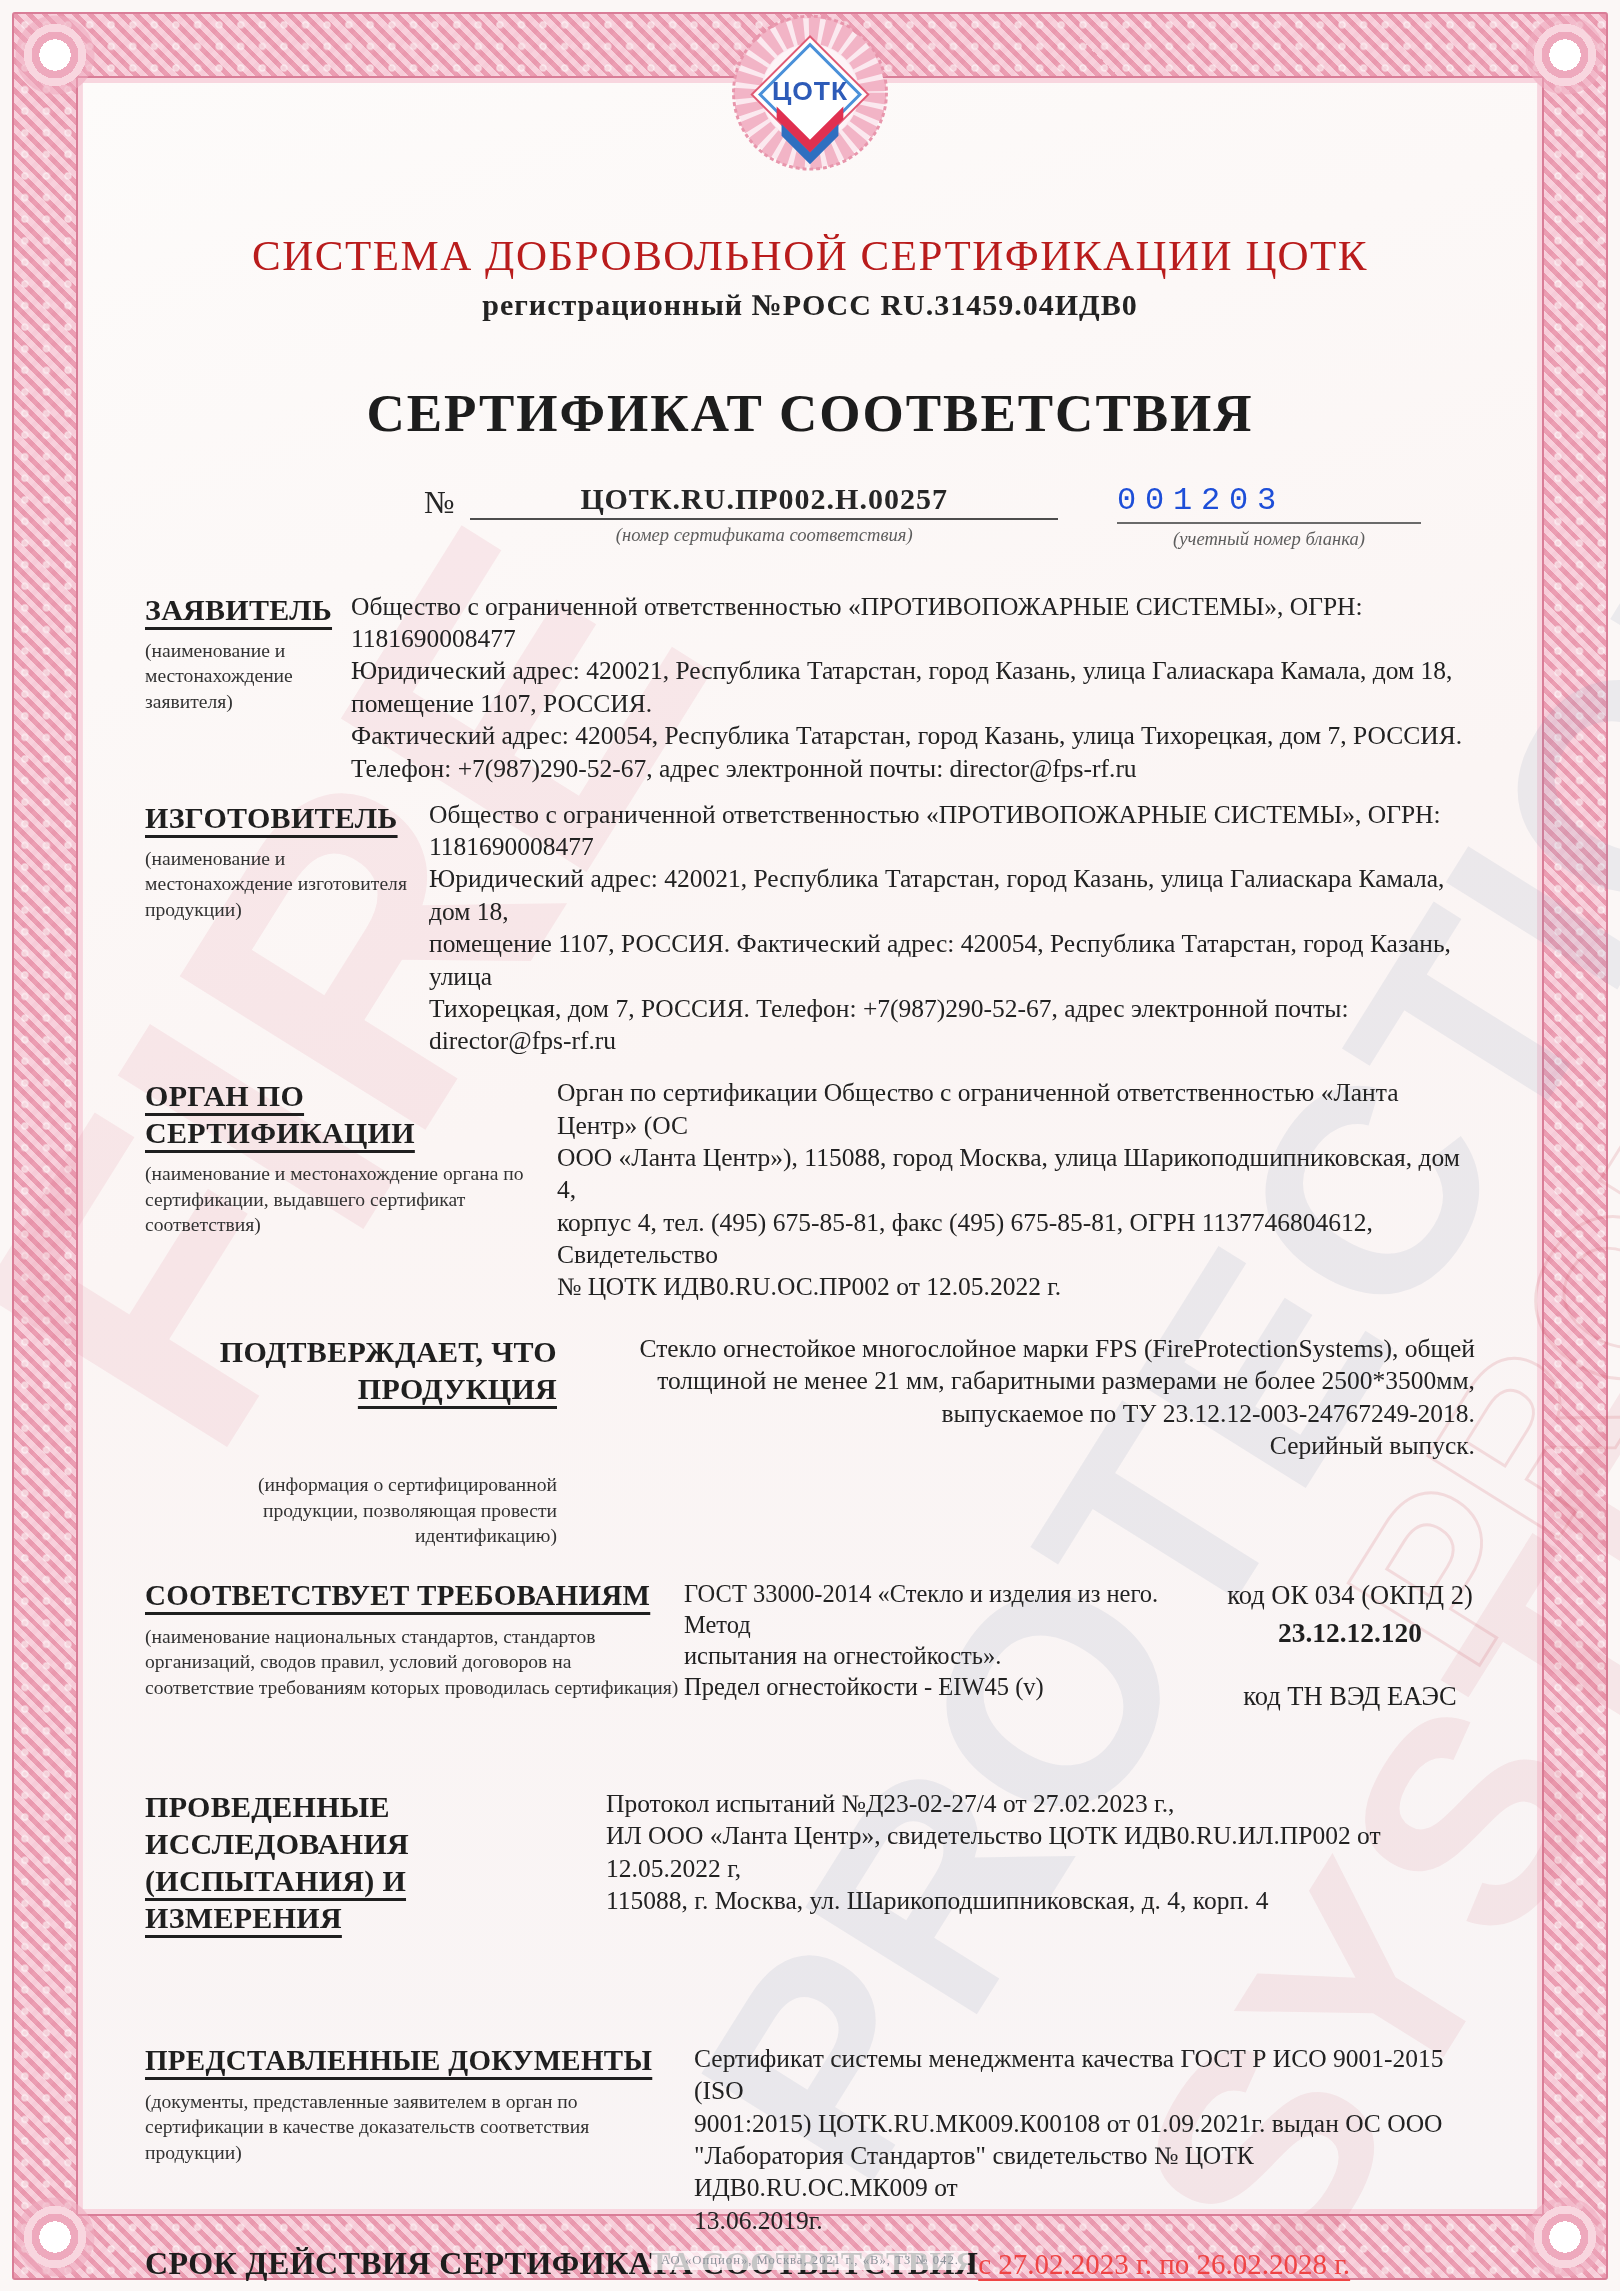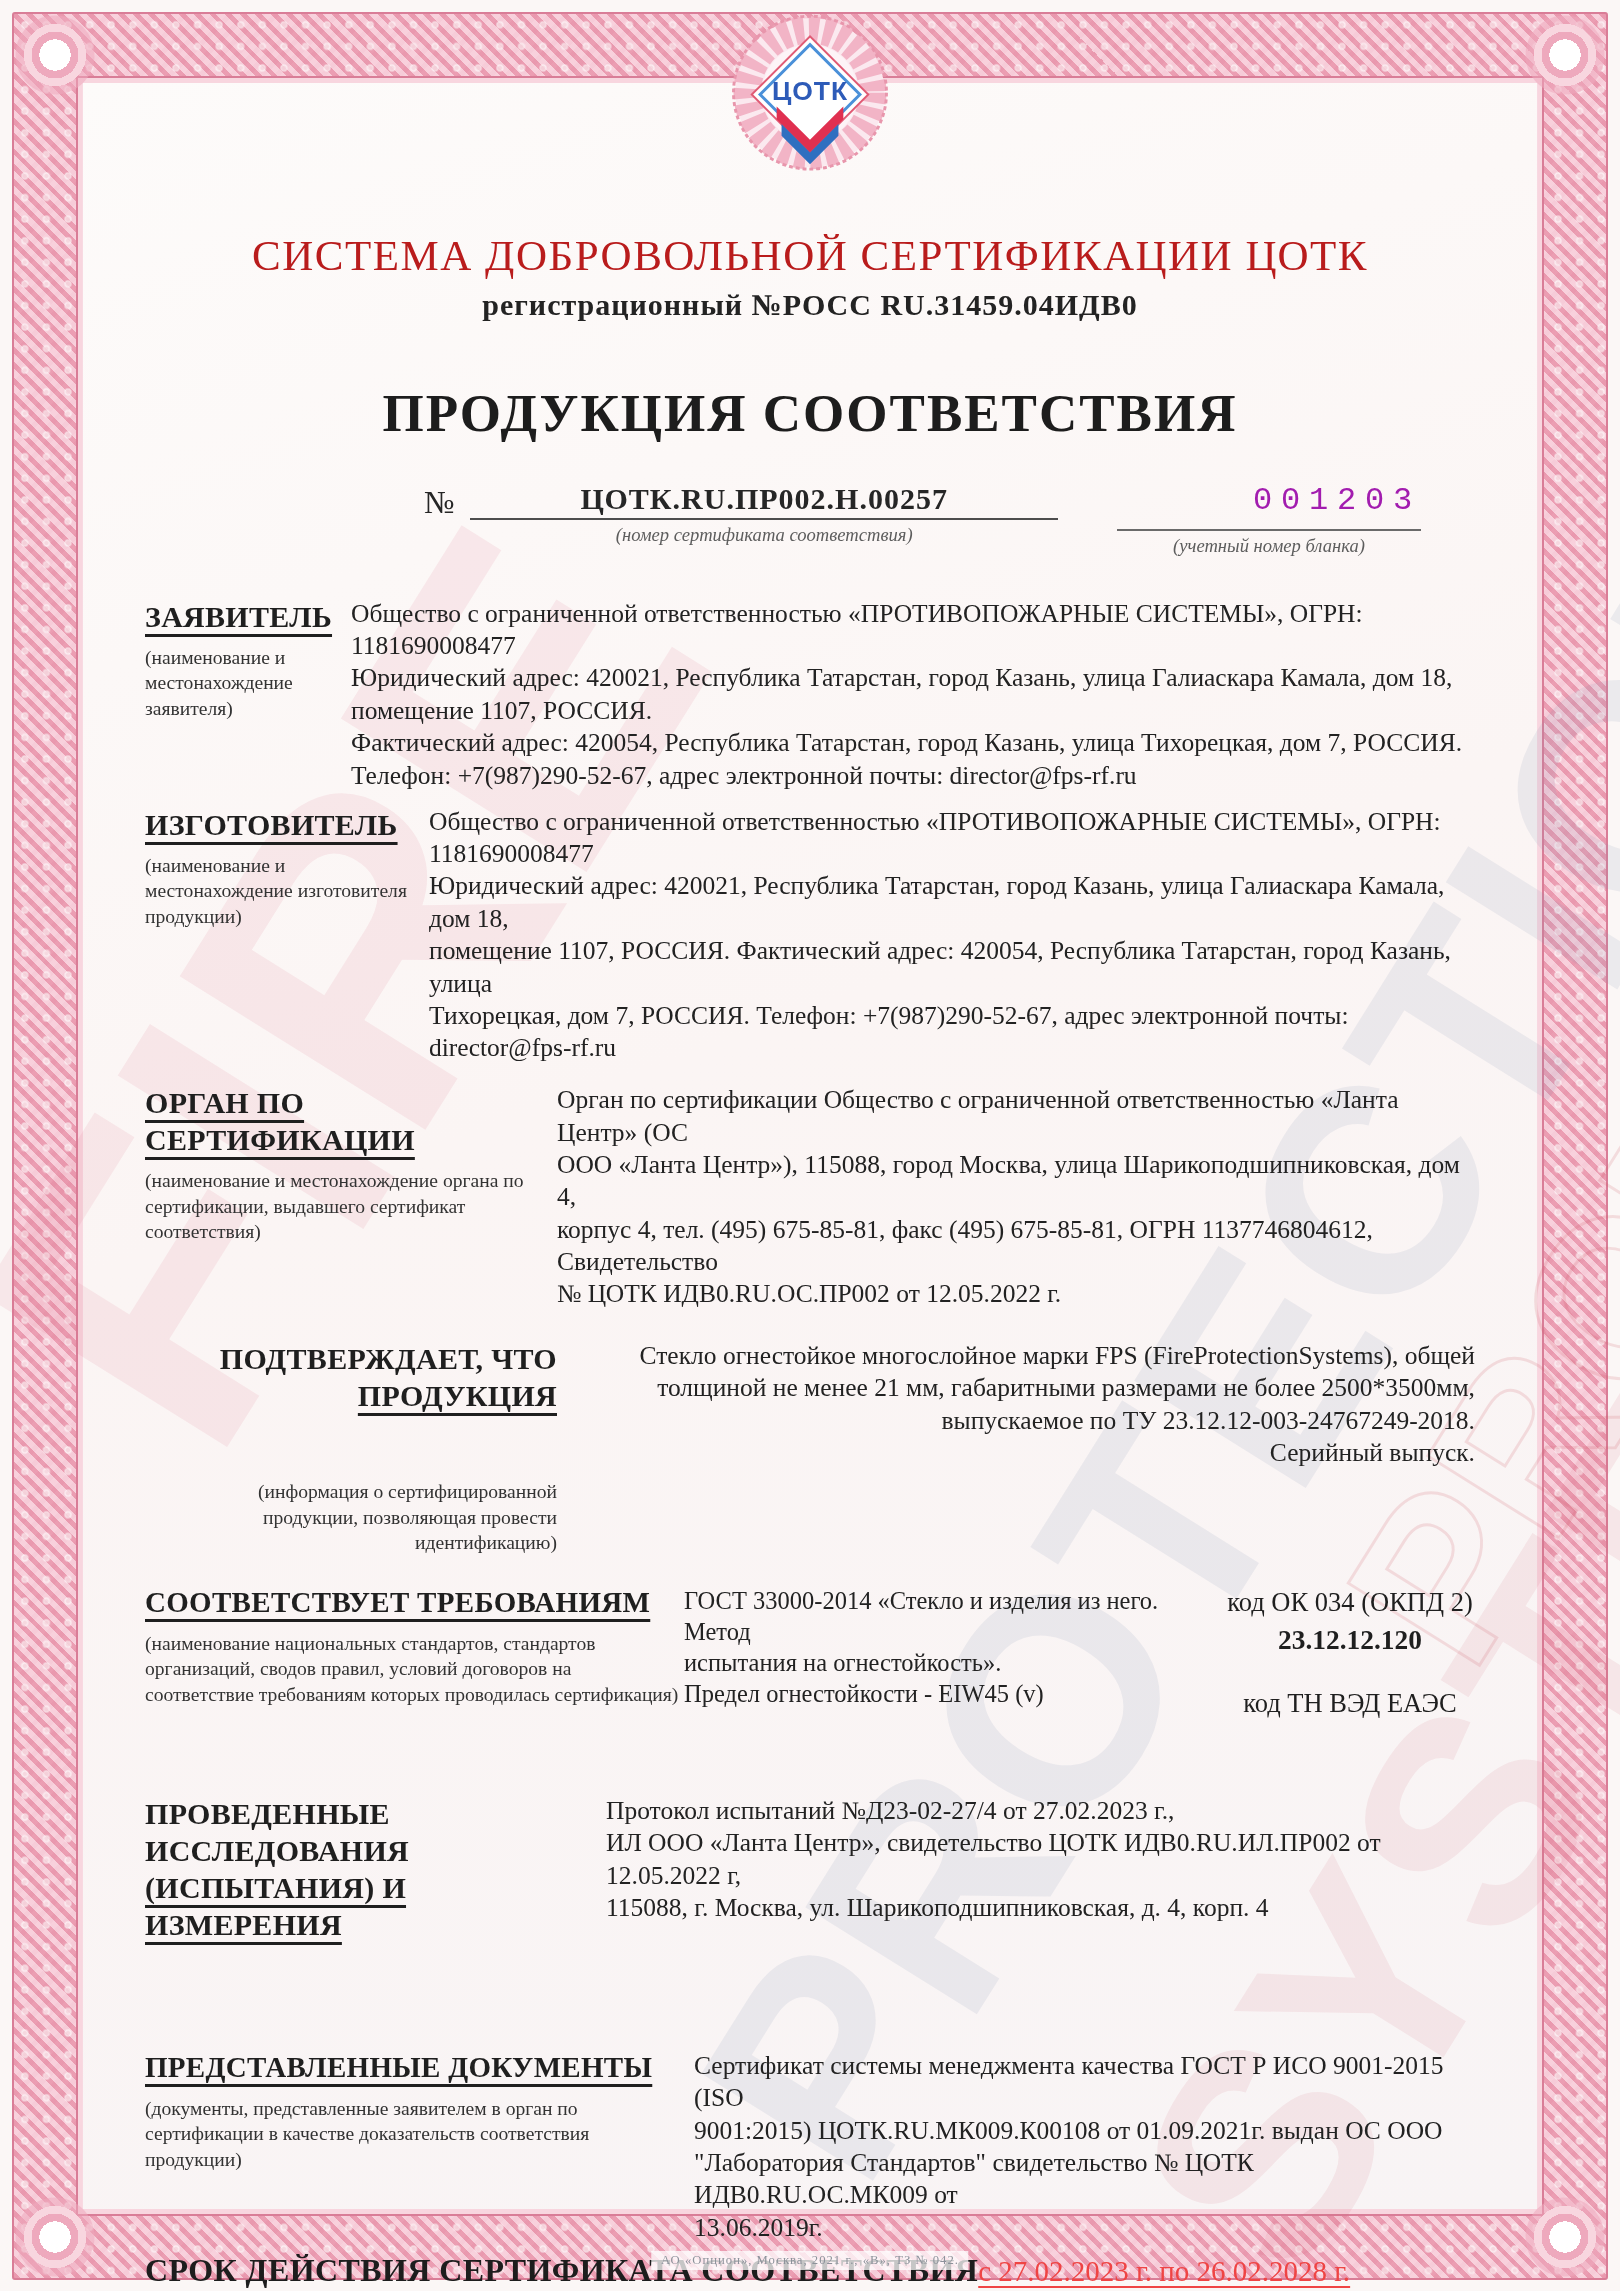--- a/index.html
+++ b/index.html
@@ -46,23 +46,23 @@
   .hdr2 { margin-top:7.8px; text-align:center; font-size:30px; font-weight:bold; letter-spacing:1px; color:#232323; }
   .doc-title { margin-top:61px; text-align:center; font-size:53px; font-weight:bold; letter-spacing:2px; color:#1d1d1d; }
   
   .numrow { display:flex; align-items:flex-start; margin:39px 0 0 279px; }
   .no-sign { font-size:32px; padding-top:2px; margin-right:15.7px; }
   .numcol { width:588px; }
   .numval { text-align:center; font-size:30px; font-weight:bold; letter-spacing:1px;
             border-bottom:2px solid #4d4d4d; padding-bottom:2px; }
   .cap { text-align:center; font-size:18.6px; font-style:italic; color:#5d5d5d; margin-top:3.9px; }
   .blankcol { width:304px; margin-left:auto; margin-right:54px; }
-  .blankval { text-align:right; font-family:"Liberation Mono","DejaVu Sans Mono",monospace;
-              font-size:32px; letter-spacing:8.8px; color:#a21caf;
-              border-bottom:2px solid #6a6a6a; padding-bottom:10px; }
+  .blankval { text-align:left; font-family:"Liberation Mono","DejaVu Sans Mono",monospace;
+              font-size:32px; letter-spacing:8.8px; color:#1d4ed8;
+              border-bottom:2px solid #6a6a6a; padding-bottom:3px; }
   
   .secs { margin-top:41px; }
   .sec { display:grid; grid-template-columns:var(--lw) 1fr; }
   .sec.threecol { grid-template-columns:var(--lw) 1fr 250px; }
   .slabel { font-size:30px; font-weight:bold; line-height:1.24; letter-spacing:0.3px;
             color:#1f1f1f; white-space:pre-line; }
   .u { text-decoration:underline; text-decoration-thickness:2.9px; text-underline-offset:6.9px; }
   .ssub { font-size:19.6px; line-height:1.3; color:#333; white-space:pre-line; margin-top:9.8px; }
   .sbody { font-size:25.5px; line-height:1.27; white-space:pre-line; color:#222; }
   .codes { font-size:26.5px; text-align:center; line-height:1.3; color:#1f1f1f; }
@@ -104,21 +104,21 @@
     <text x="103" y="88" text-anchor="middle" font-family="Liberation Sans, sans-serif" font-size="27" font-weight="bold" fill="#2d5bb8" letter-spacing="1">ЦОТК</text>
     <path d="M69 94 L103 128 L137 94 L137 107 L103 141 L69 107 Z" fill="#e03050"></path>
     <path d="M74 112 L103 141 L132 112 L132 124 L103 153 L74 124 Z" fill="#2f6fc0"></path>
   </svg>
 
   <div class="content">
 
     <div class="hdr1">СИСТЕМА ДОБРОВОЛЬНОЙ СЕРТИФИКАЦИИ ЦОТК</div>
     <div class="hdr2">регистрационный №РОСС RU.31459.04ИДВ0</div>
 
-    <div class="doc-title">ПРОДУКЦИЯ СООТВЕТСТВИЯ</div>
+    <div class="doc-title">СЕРТИФИКАТ СООТВЕТСТВИЯ</div>
 
     <div class="numrow">
       <span class="no-sign">№</span>
       <div class="numcol">
         <div class="numval">ЦОТК.RU.ПР002.Н.00257</div>
         <div class="cap">(номер сертификата соответствия)</div>
       </div>
       <div class="blankcol">
         <div class="blankval">001203</div>
         <div class="cap">(учетный номер бланка)</div>

